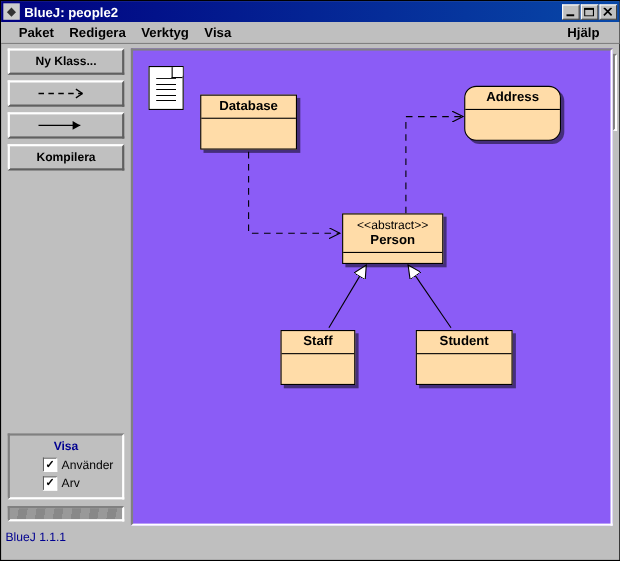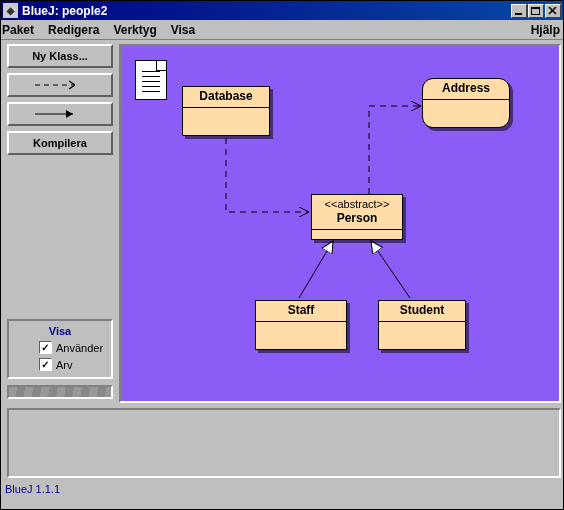--- a/index.html
+++ b/index.html
@@ -26,28 +26,28 @@
     width: 16px; height: 14px; background: #c0c0c0;
     border: 1px solid; border-color: #fff #404040 #404040 #fff;
     display:flex; align-items:center; justify-content:center;
     font-family: monospace; font-size: 9px; font-weight: bold; color:#000;
   }
   .win-btn svg { display:block; }
   
   .menubar {
     height: 20px; background: #bfbfbf;
     border-bottom: 1px solid #808080;
-    display: flex; align-items: center; padding: 0 1px;
+    display: flex; align-items: center; padding: 0 16px;
     font-size: 12px; font-weight: bold;
   }
   .menu-item { margin-right: 14px; cursor: default; }
   .menu-spacer { flex: 1; }
   
   .client {
-    flex: 1; display: flex; flex-direction: column;
+    flex: 1; display: flex; flex-direction: row;
     padding: 4px 2px 2px 6px;
   }
   .main-row { flex: 1; display: flex; gap: 6px; min-height:0; }
   
   .sidebar { width: 106px; display:flex; flex-direction:column; }
   .btn3d {
     height: 24px; margin-bottom: 5px;
     background: #c0c0c0;
     border: 2px solid; border-color: #fff #606060 #606060 #fff;
     display:flex; align-items:center; justify-content:center;
@@ -230,21 +230,21 @@
           <div class="cb-head"><span>Address</span></div>
           <div class="cb-body"></div>
         </div>
         <div class="classbox" style="left:190px; top:148px; width:92px; height:46px;">
           <div class="cb-head">
             <span class="cb-stereo">&lt;&lt;abstract&gt;&gt;</span><br>
             <span>Person</span>
           </div>
           <div class="cb-body" style="min-height:4px;"></div>
         </div>
-        <div class="classbox" style="left:134px; top:254px; width:92px; height:50px;">
+        <div class="classbox" style="left:134px; top:254px; width:68px; height:50px;">
           <div class="cb-head"><span>Staff</span></div>
           <div class="cb-body"></div>
         </div>
         <div class="classbox" style="left:257px; top:254px; width:88px; height:50px;gap:10px;">
           <div class="cb-head"><span>Student</span></div>
           <div class="cb-body"></div>
         </div>
       </div>
     </div>
 

